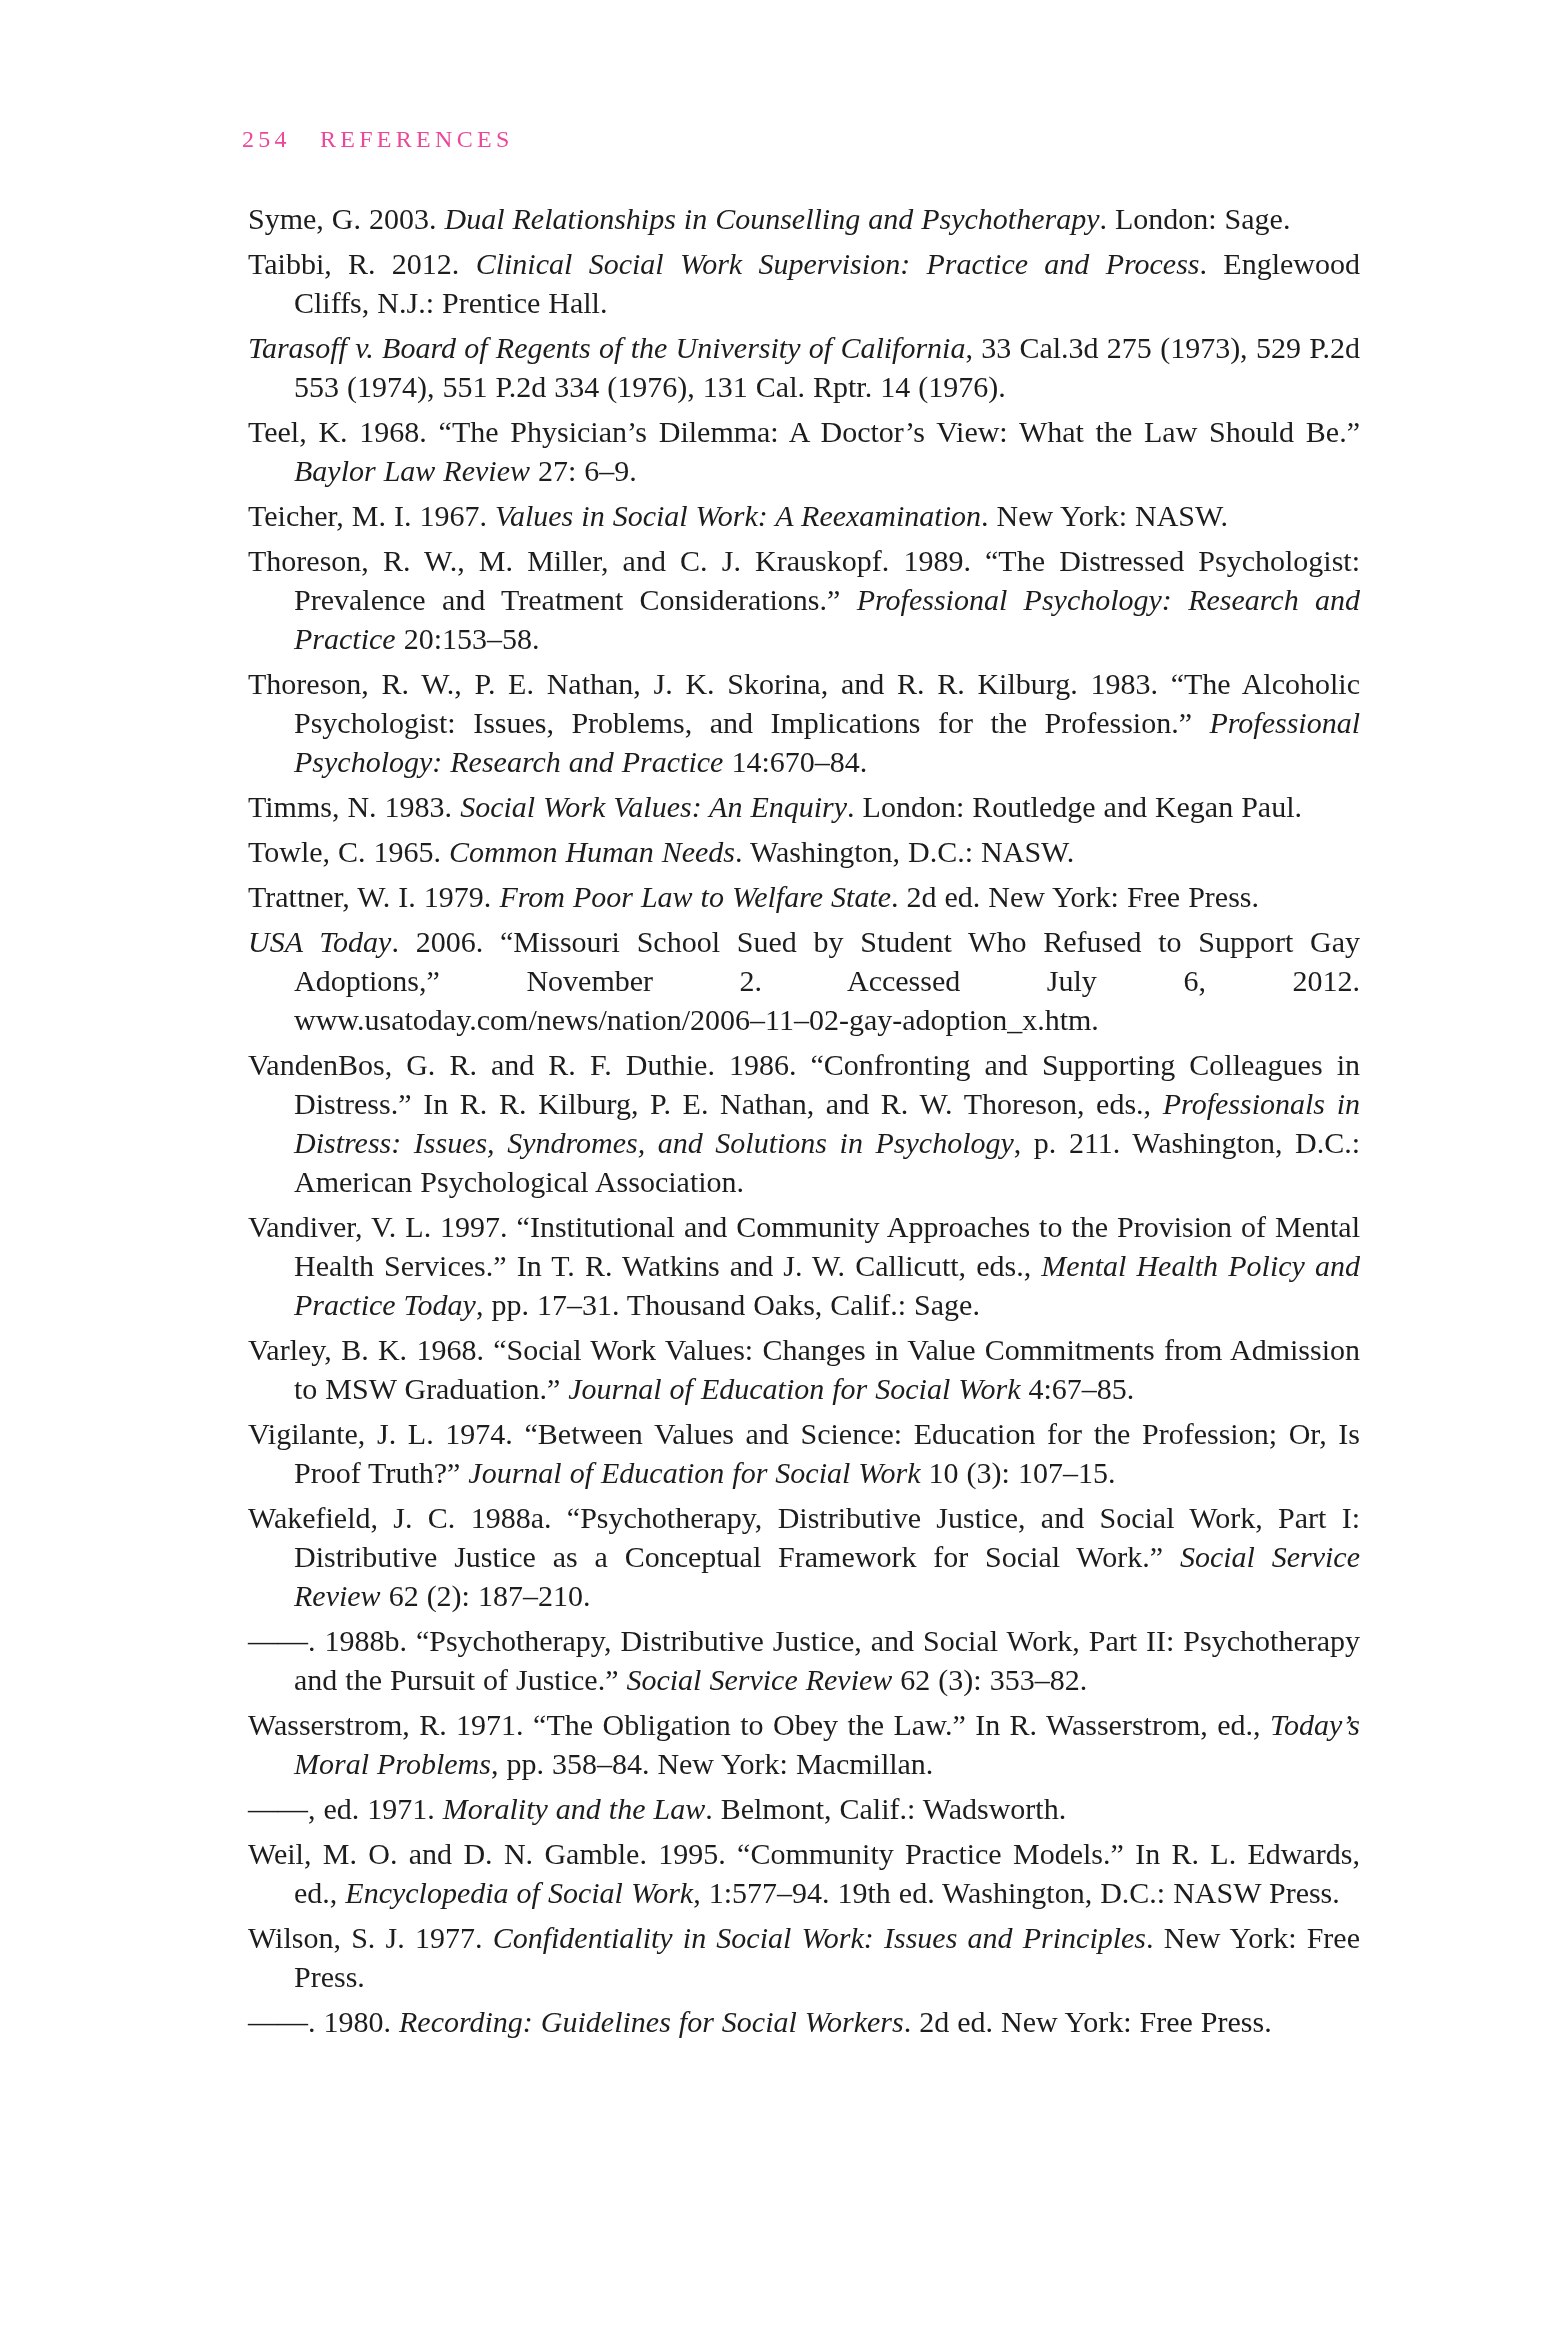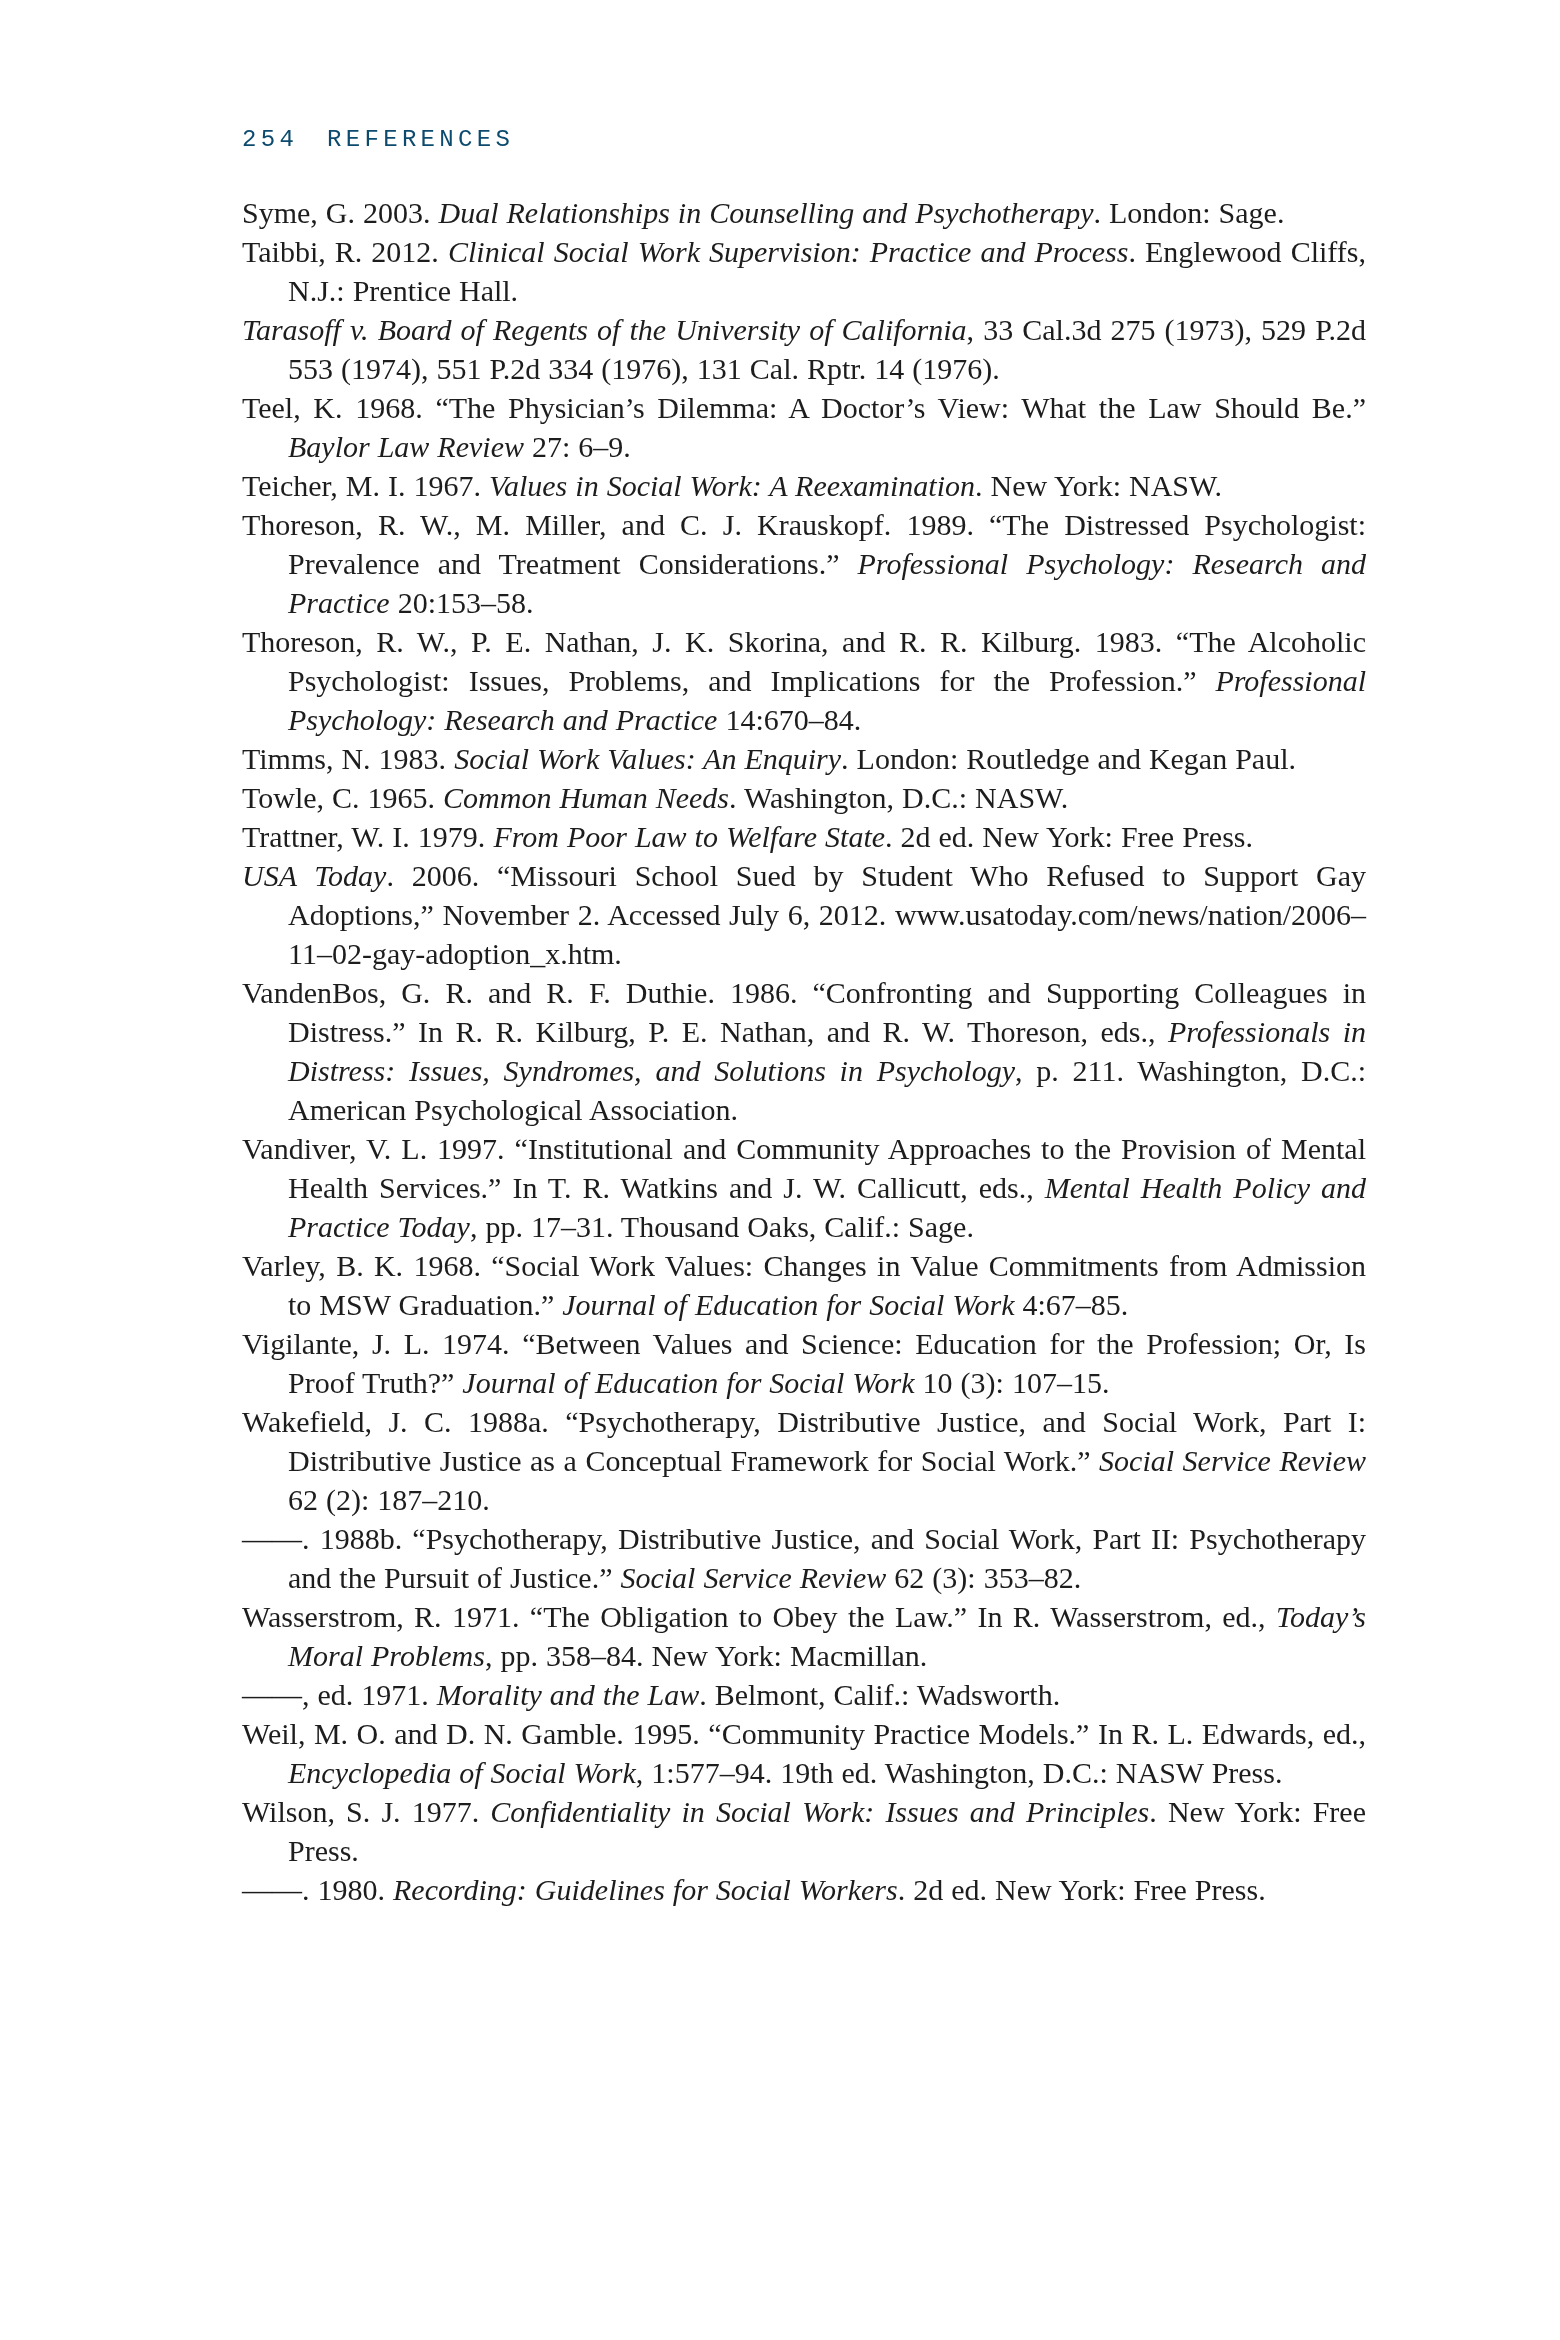--- a/index.html
+++ b/index.html
@@ -14,41 +14,41 @@
     background: #ffffff;
     overflow: hidden;
     font-family: "Liberation Serif", serif;
   }
   .running-head {
     position: absolute;
     left: 242px;
     top: 126px;
     display: flex;
     align-items: center;
-    font-family: Liberation Mono, monospace;
+    font-family: Liberation Serif, serif;
     font-size: 24px;
     font-weight: 400;
     letter-spacing: 4.3px;
-    color: #0c4a6e;
+    color: #ec4899;
     white-space: nowrap;
   }
   .running-head .folio {
     margin-right: 29px;
   }
   .references {
     position: absolute;
     left: 242px;
     top: 193px;
     width: 1124px;
     color: #1d1d1d;
     font-size: 30px;
     line-height: 39px;
   }
   .ref-entry {
-    margin: 0;
+    margin: 6px;
     text-align: justify;
     padding-left: 46px;
     text-indent: -46px;
     word-spacing: 0.5px;
   }
   .ref-entry em {
     font-style: italic;
   }
 </style>
 </head>

